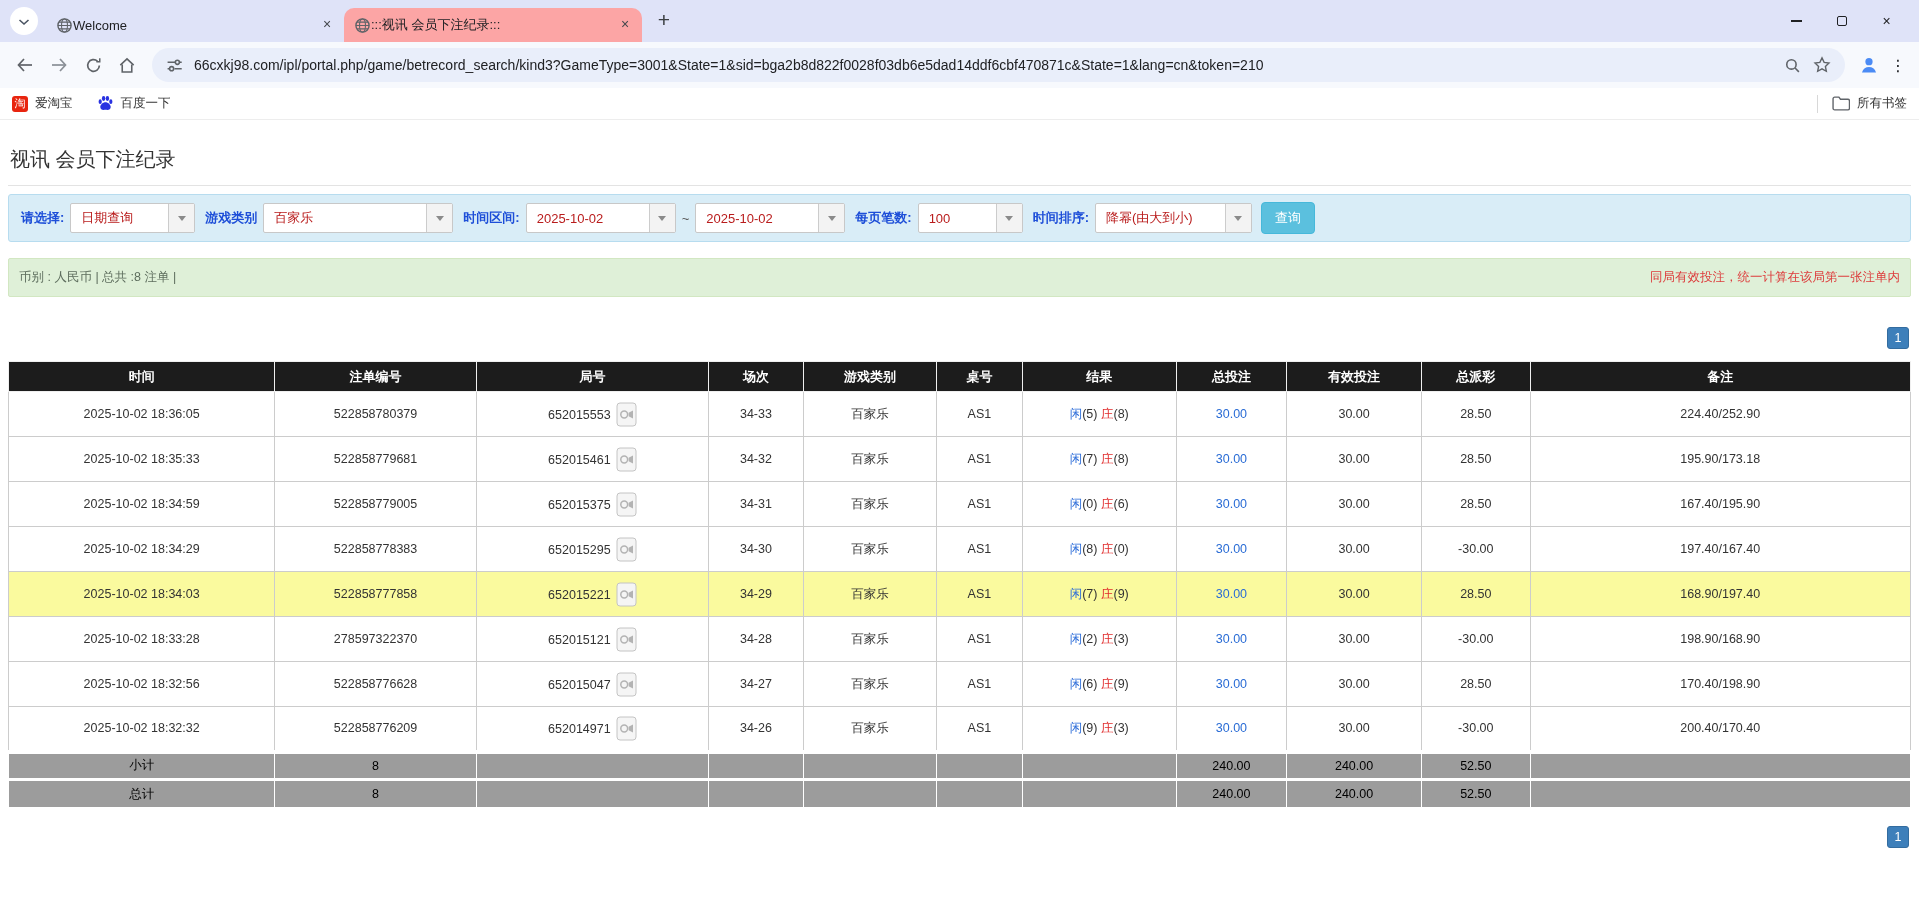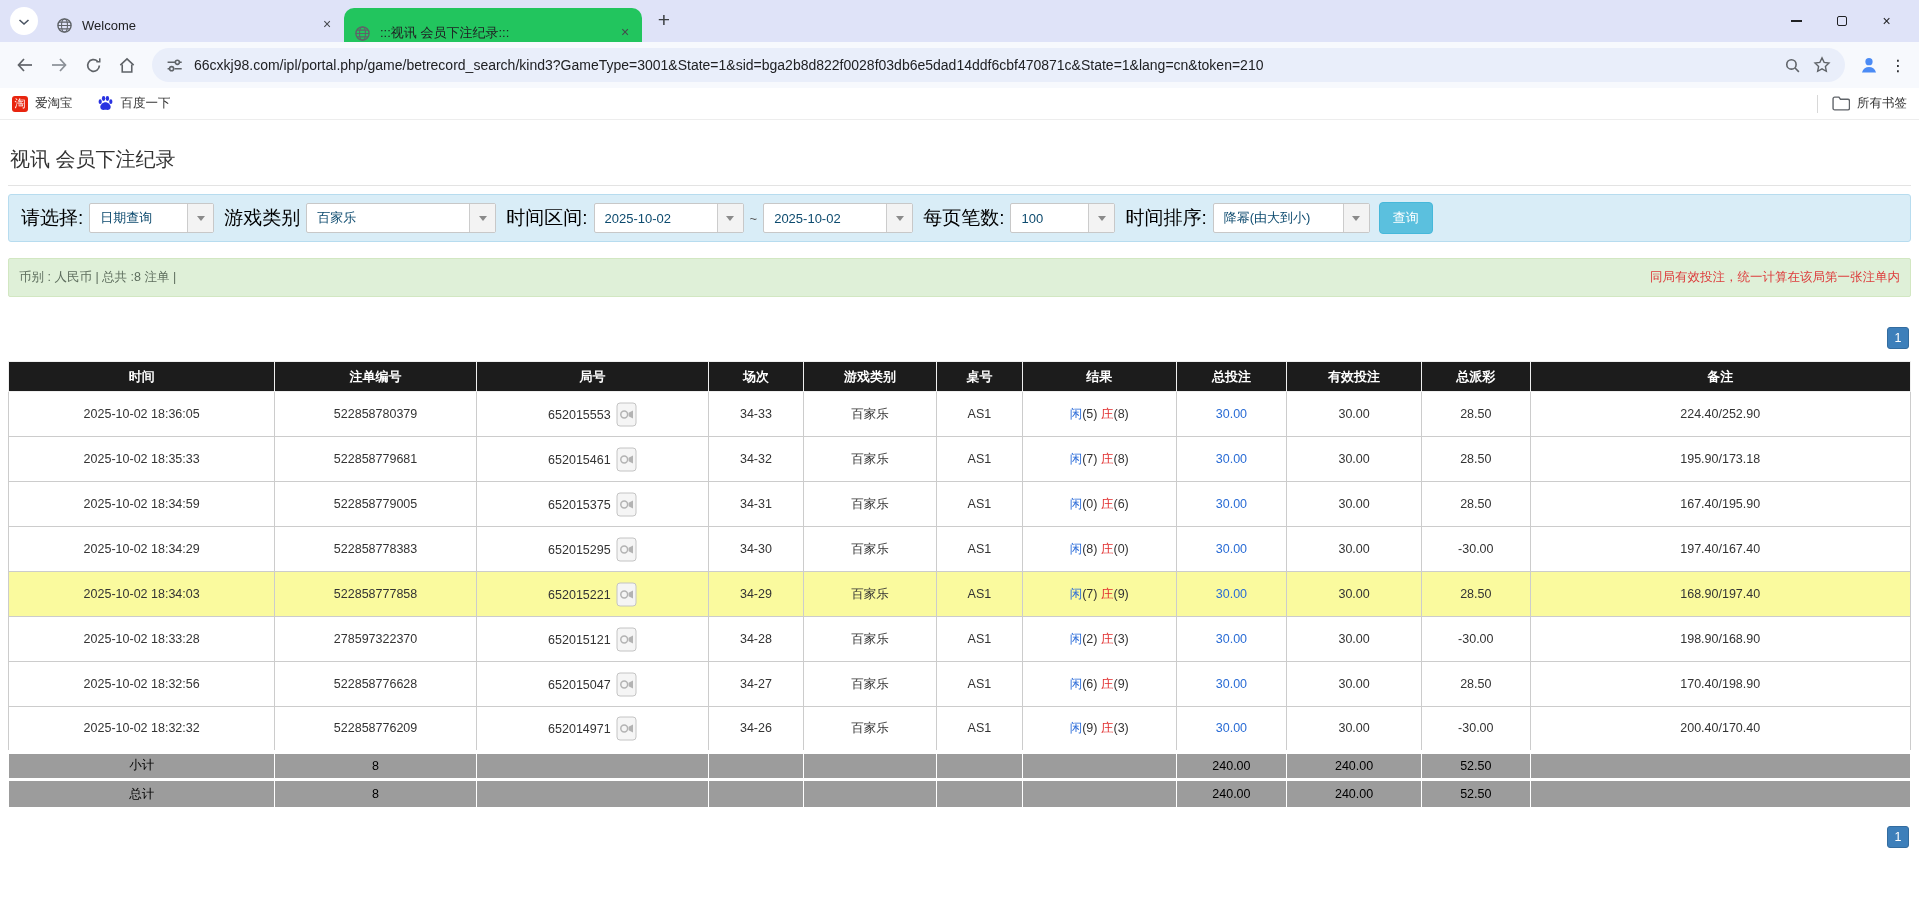--- a/index.html
+++ b/index.html
@@ -8,23 +8,23 @@
     width:1919px; height:901px; overflow:hidden;
     font-family:"Liberation Sans","DejaVu Sans",sans-serif;
     background:#fff; color:#333;
   }
   
   .tabstrip { height:42px; background:#dfe3f8; display:flex; align-items:flex-end; padding:0 10px; }
   .tab-search { width:28px; height:28px; border-radius:14px; background:#fff; margin:0 8px 7px 0;
     display:flex; align-items:center; justify-content:center; cursor:pointer; }
   .tab { width:298px; height:34px; display:flex; align-items:center; padding:0 8px 0 10px;
     border-radius:10px 10px 0 0; font-size:13px; color:#202124; cursor:pointer; }
-  .tab.active { background:#22c55e;align-items:flex-end; }
+  .tab.active { background:#fca5a5; }
   .tab .globe { display:flex; width:17px; }
-  .tab-title { flex:1; margin-left:9px; white-space:nowrap; overflow:hidden; text-overflow:ellipsis; }
+  .tab-title { flex:1; white-space:nowrap; overflow:hidden; text-overflow:ellipsis; }
   .tab-close { width:18px; height:18px; border-radius:9px; text-align:center; line-height:17px;
     font-size:14px; color:#45484d; }
   .newtab { font-size:21px; color:#3c4043; margin:0 0 10px 10px; width:24px; text-align:center; }
   .win-controls { margin-left:auto; display:flex; height:42px; align-items:center; }
   .win-controls span { width:45px; height:42px; display:flex; align-items:center; justify-content:center;
     color:#202124; font-size:14px; }
   .glyph-min { display:block; width:11px; height:1.4px; background:#202124; }
   .glyph-max { display:block; width:10px; height:10px; border:1.4px solid #202124; border-radius:2px; }
   .toolbar { height:46px; background:#f7f9fd; display:flex; align-items:center; padding:0 8px; }
   .nav-icon { width:34px; height:34px; display:flex; align-items:center; justify-content:center; border-radius:17px; }
@@ -42,25 +42,25 @@
   .tb-badge { width:16px; height:16px; background:#e8250f; color:#fff; border-radius:3px;
     font-size:11px; display:flex; align-items:center; justify-content:center; }
   .bm-right { margin-left:auto; display:flex; align-items:center; }
   .bm-divider { width:1px; height:18px; background:#d8d8d8; margin-right:14px; }
   
   .content { padding:0 8px; }
   .page-title { font-size:20px; color:#333; padding:26px 0 12px 2px; }
   .title-rule { border-top:1px solid #e3e3e3; }
   .filterbar { margin-top:8px; background:#d9edf7; border:1px solid #b7dcef; border-radius:3px;
     padding:7px 10px; display:flex; align-items:center; }
-  .flabel { color:#000000; font-weight:normal; font-size:19px; margin:0 6px 0 10px; white-space:nowrap; }
+  .flabel { color:#1d4ed8; font-weight:bold; font-size:13px; margin:0 6px 0 10px; white-space:nowrap; }
   .flabel:first-child { margin-left:2px; }
   .select { height:30px; background:#fff; border:1px solid #c8c8c8; border-radius:2px;
     display:flex; align-items:stretch; cursor:pointer; }
-  .select .val { padding:0 10px; font-size:13px; color:#0c4a6e; display:flex; align-items:center; flex:1;
+  .select .val { padding:0 10px; font-size:13px; color:#b91c1c; display:flex; align-items:center; flex:1;
     white-space:nowrap; overflow:hidden; }
   .select .arrow { width:26px; border-left:1px solid #ccc; background:#f3f3f3;
     display:flex; align-items:center; justify-content:center; }
   .select .arrow::after { content:''; border-left:4px solid transparent; border-right:4px solid transparent;
     border-top:5px solid #8a8a8a; }
   .tilde { margin:0 6px; color:#555; font-size:13px; }
   .btn-query { margin-left:9px; background:#5bc0de; color:#fff; border:1px solid #46b8da;
     border-radius:4px; font-size:13px; padding:6px 13px; cursor:pointer; }
   .infobar { margin-top:16px; background:#dff0d8; border:1px solid #d2e7c2; border-radius:2px;
     padding:10px 10px; display:flex; align-items:center; font-size:12.5px; }

